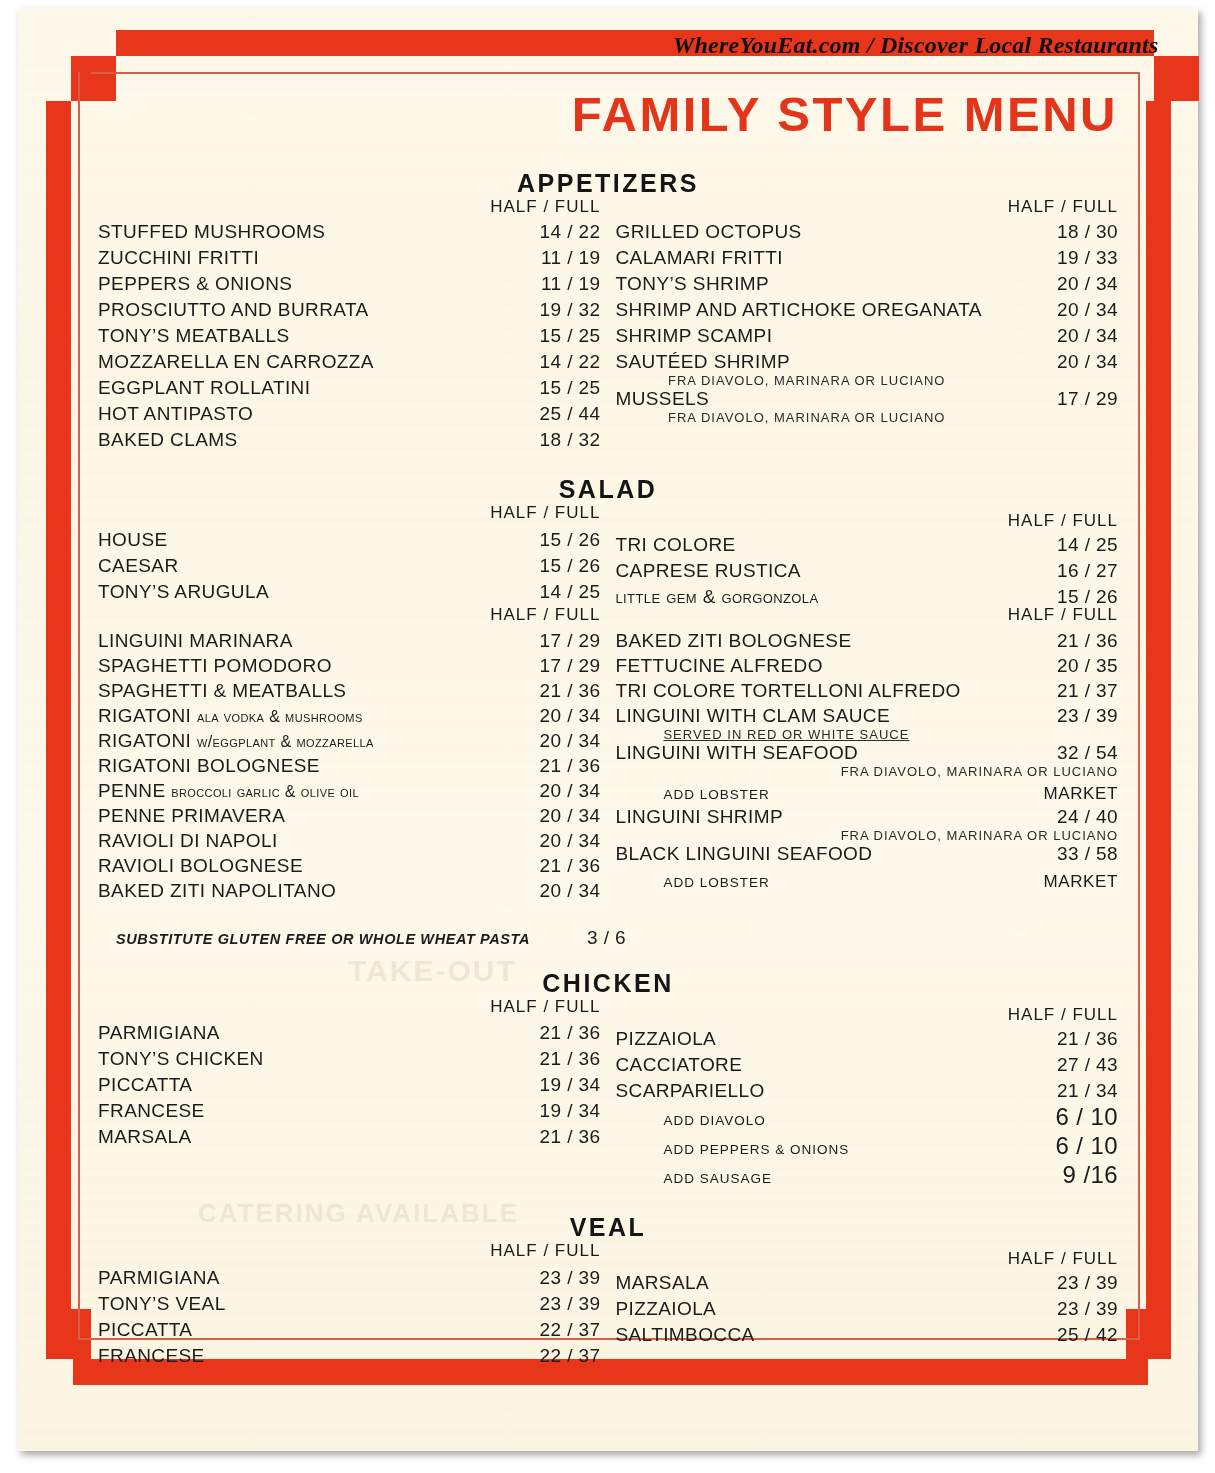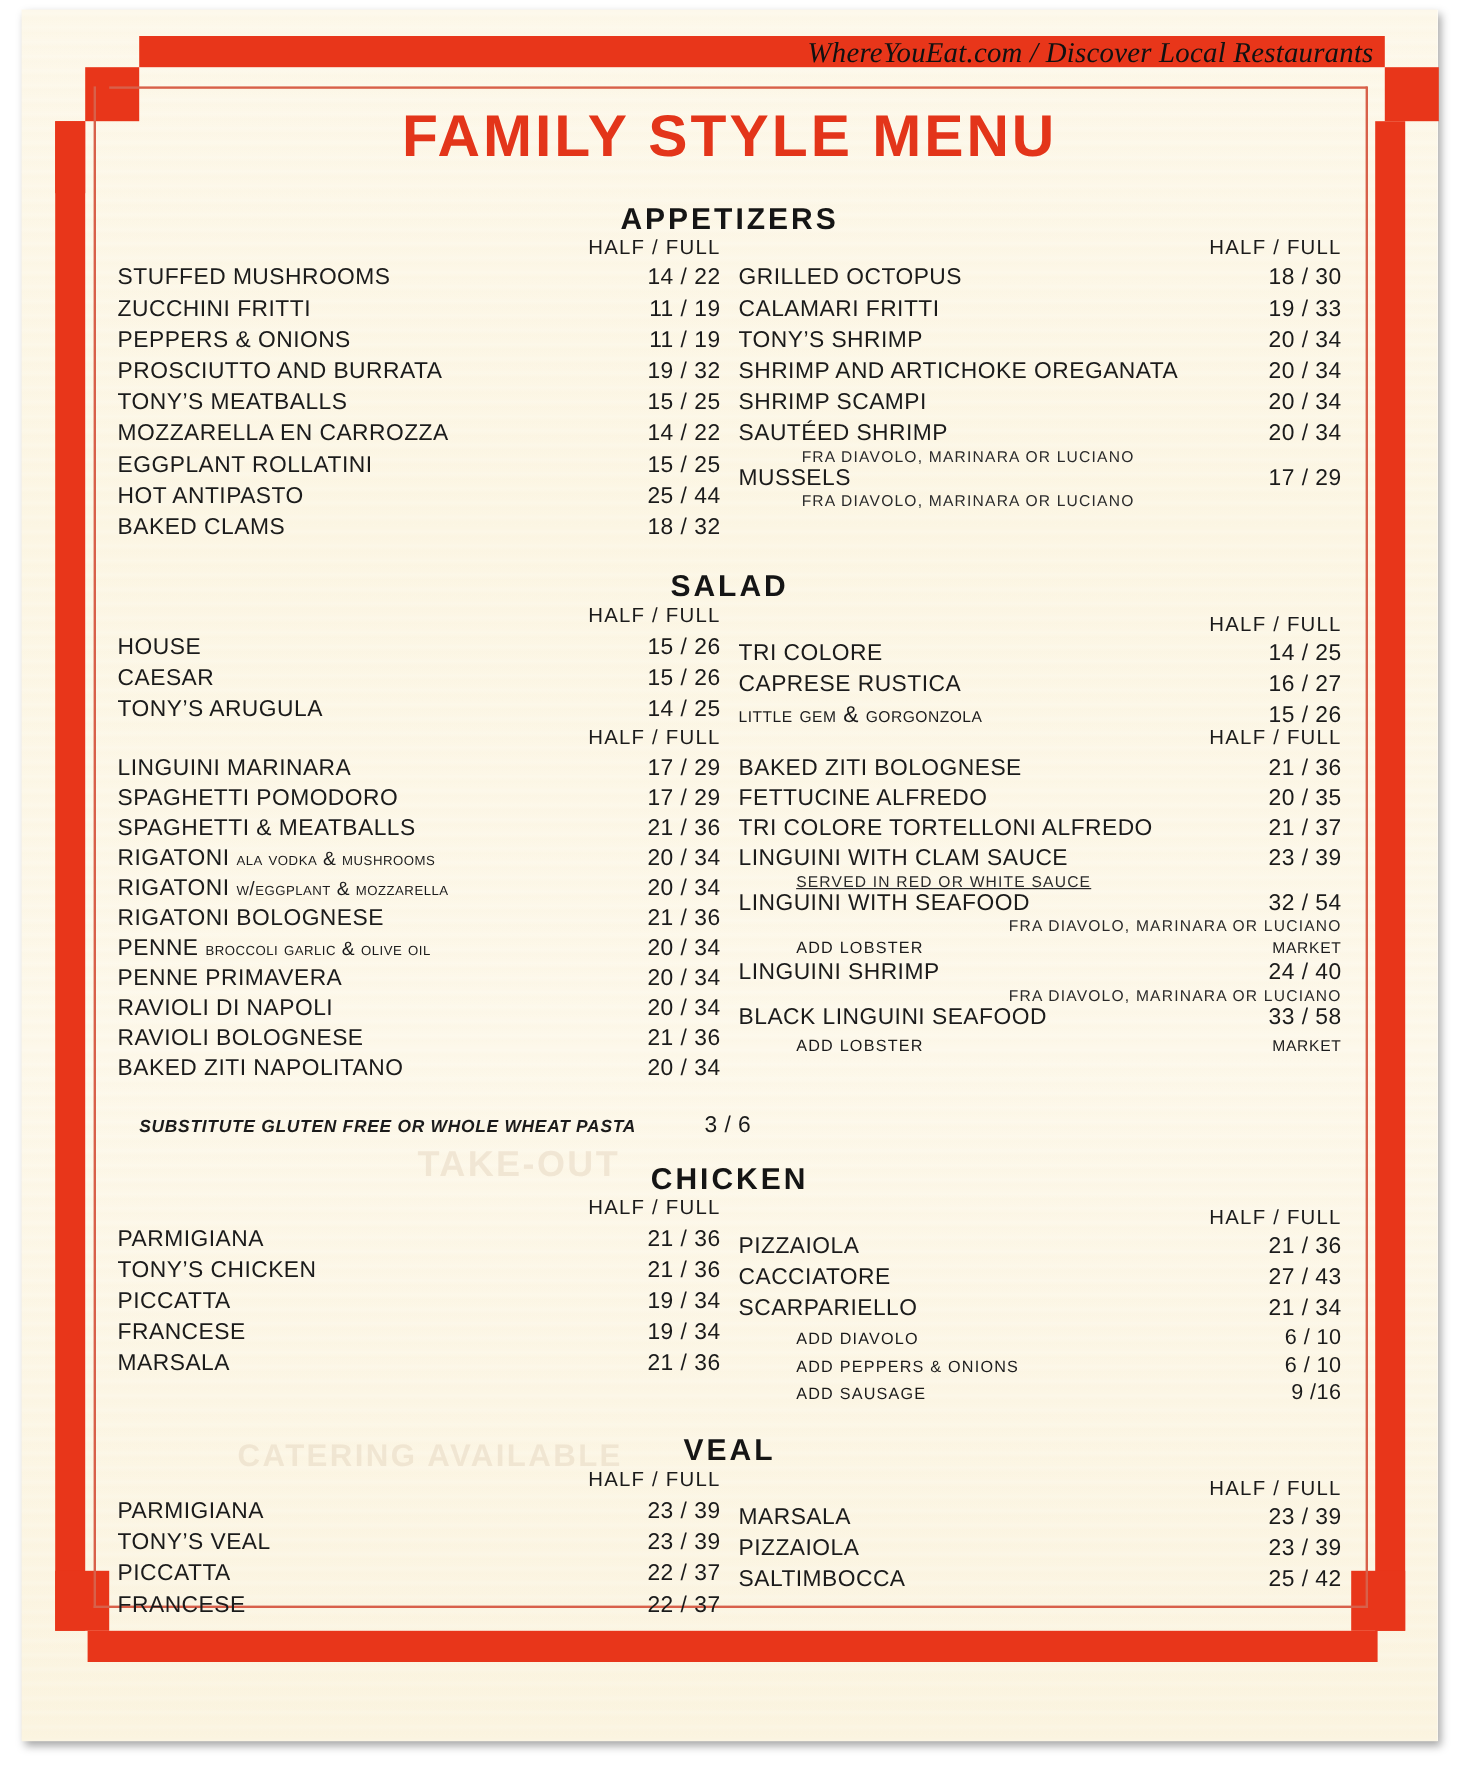--- a/index.html
+++ b/index.html
@@ -42,25 +42,25 @@
   .hair{position:absolute;background:#d8604a;}
 
   
   #content{
     position:absolute;left:80px;top:62px;width:1020px;height:1300px;
     color:#1b1b1b;
   }
   .watermark{
     position:absolute;left:655px;top:24px;
     font-family:"Liberation Serif", serif;
-    font-weight:normal;font-style:italic;font-size:24px;
+    font-weight:bold;font-style:italic;font-size:24px;
     color:#111;letter-spacing:.2px;white-space:nowrap;z-index:6;
   }
   .title{
-    text-align:center;color:#e3351a;font-weight:bold;
+    text-align:right;color:#e3351a;font-weight:bold;
     font-size:49px;letter-spacing:2.5px;margin:0;
     line-height:1;padding-top:20px;
   }
   .subtitle{
     text-align:center;font-size:16.5px;letter-spacing:1.2px;
     margin-top:13px;color:#232323;
     font-variant:small-caps;text-transform:lowercase;
   }
   .sect-head{
     text-align:center;font-weight:bold;font-size:25px;
@@ -90,21 +90,21 @@
   }
   .sub.center{text-align:center;}
   .sub.left-ind{padding-left:48px;}
   .sc{font-variant:small-caps;text-transform:lowercase;}
   .ital{font-style:italic;font-weight:bold;font-size:14.5px;letter-spacing:.6px;}
   .lc{ 
     font-size:16px;letter-spacing:.4px;
   }
   .mkt{font-variant:small-caps;text-transform:lowercase;font-size:18px;letter-spacing:.6px;}
   .addrow .nm{font-size:13.5px;letter-spacing:1px;padding-left:48px;}
-  .addrow .pr{font-size:18px;text-align:right;}
+  .addrow .pr{font-size:24px;text-align:right;}
 </style>
 </head>
 <body>
 
 <div id="scan">
  <div id="paper">
 
   <div class="ghost" style="left:330px;top:946px;font-size:30px;">TAKE-OUT</div>
   <div class="ghost" style="left:180px;top:1190px;font-size:26px;">CATERING AVAILABLE</div>
 

